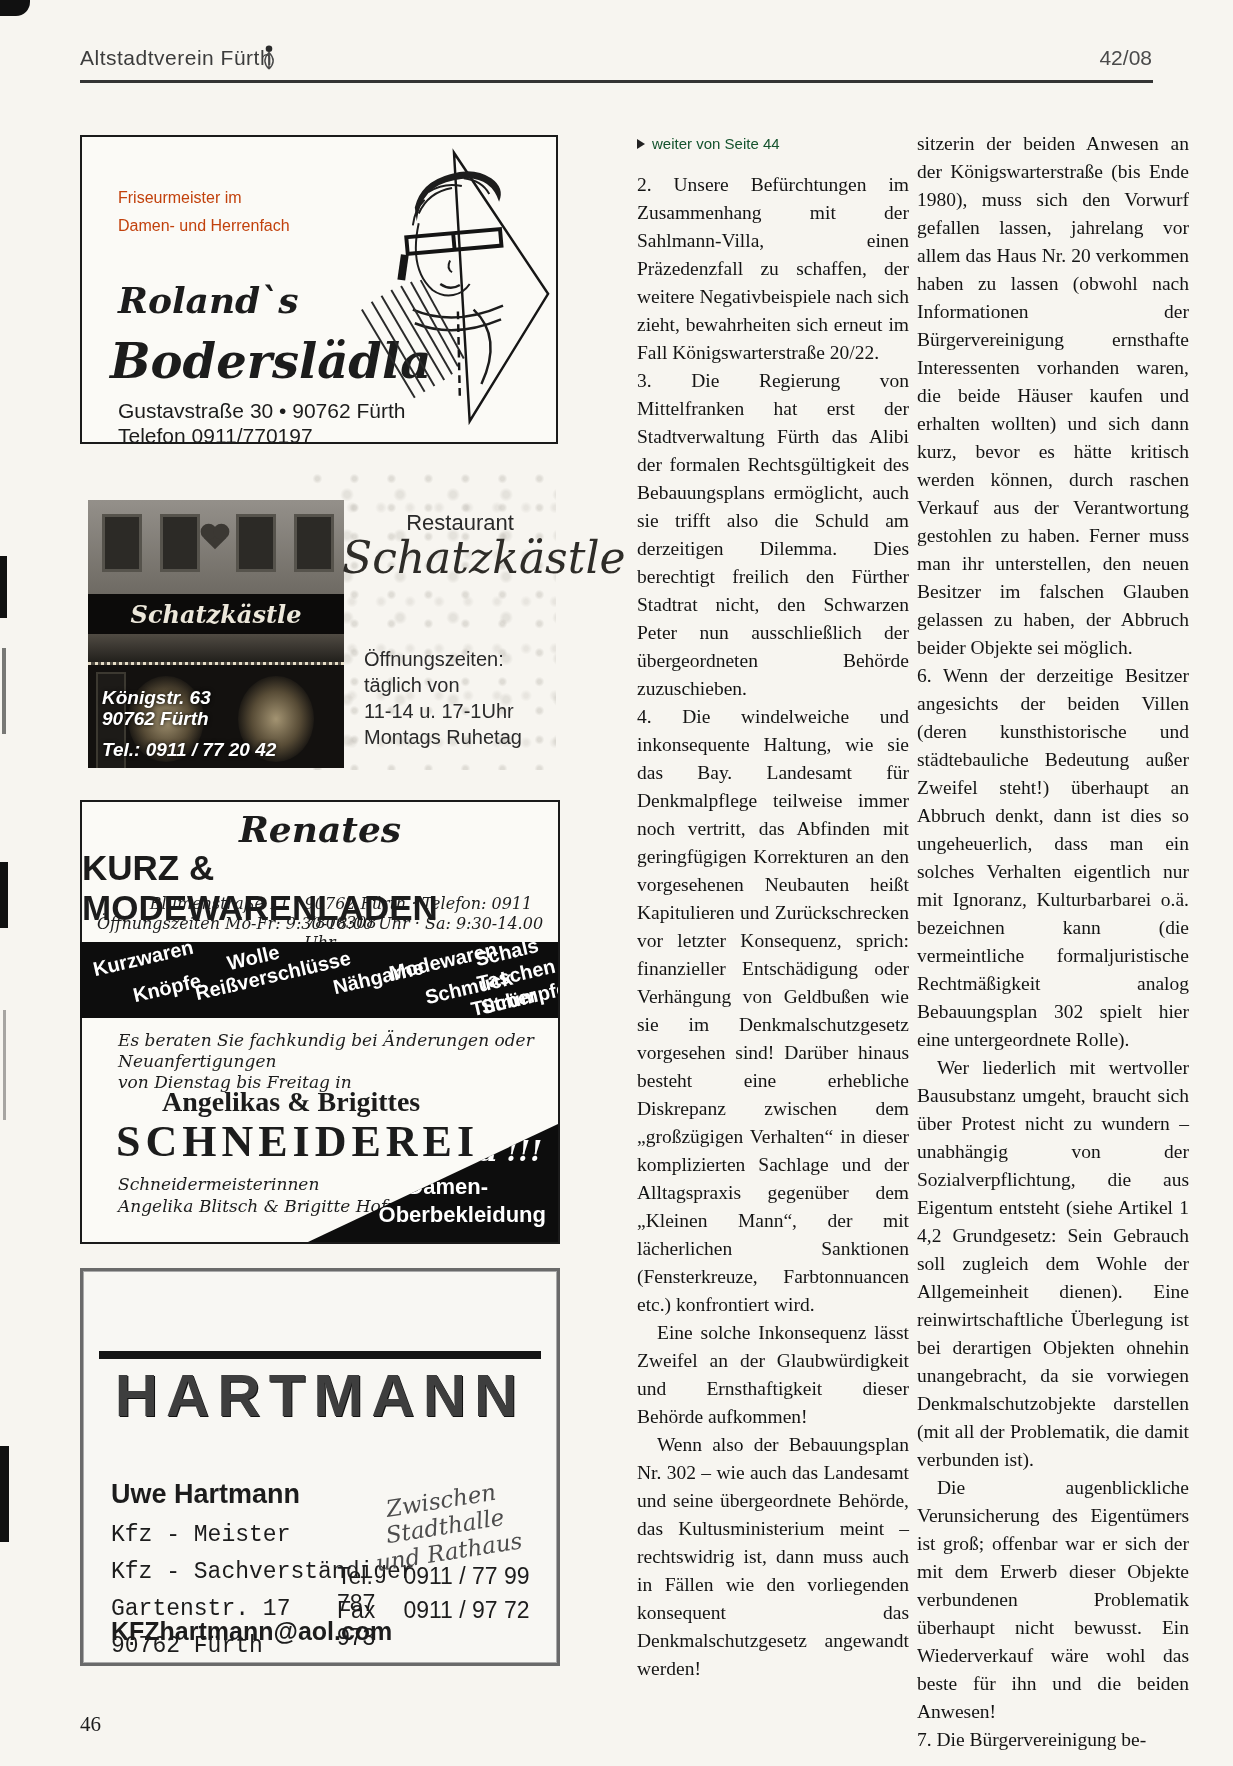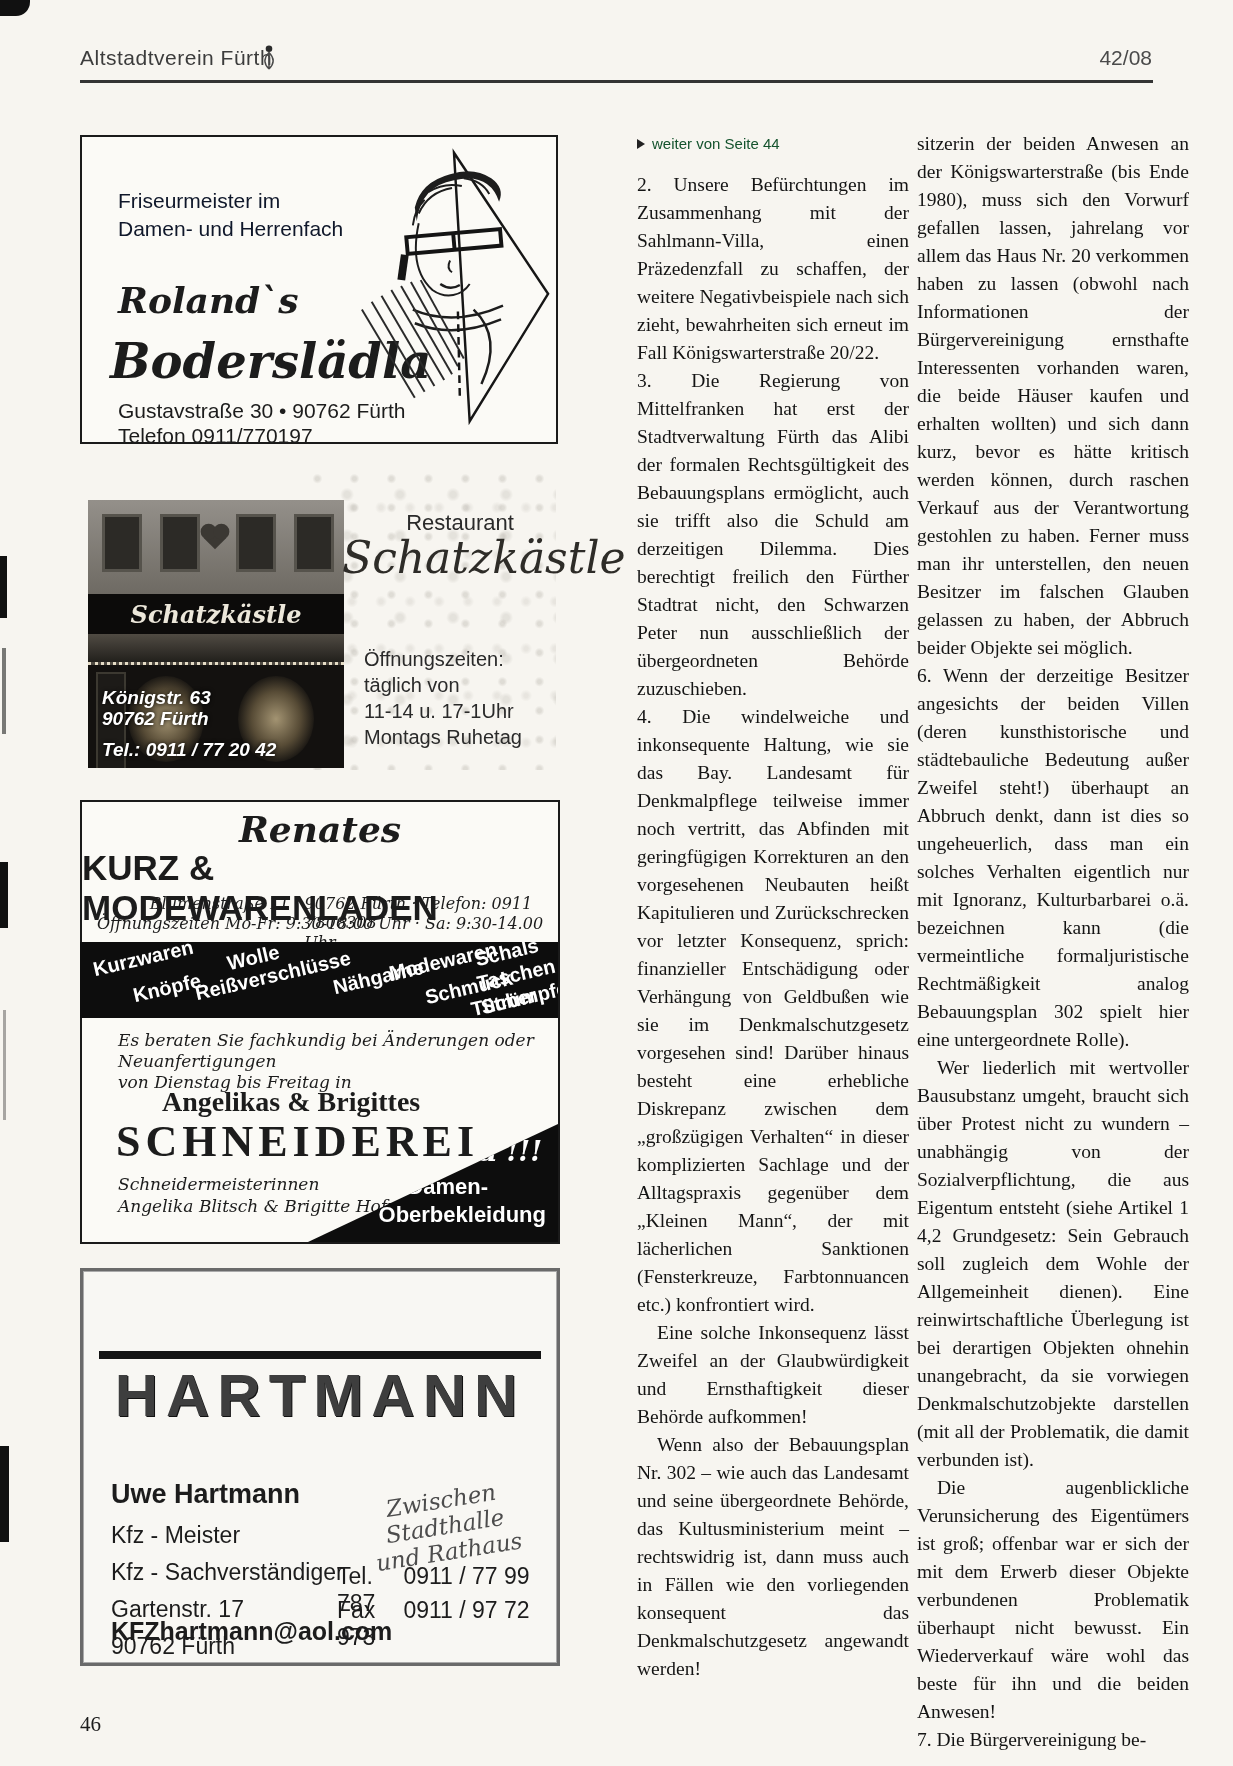--- a/index.html
+++ b/index.html
@@ -23,21 +23,21 @@
   .hdr-logo  { position:absolute; left:258px; top:42px; width:22px; height:30px; }
   .hdr-issue { position:absolute; right:81px; top:46px; font-family:"Liberation Sans",sans-serif;
                font-size:21px; color:#4a4a4a; }
   .hdr-rule  { position:absolute; left:80px; top:80px; width:1073px; height:3px; background:#343434; }
 
   
   .adbox { position:absolute; background:#fbfaf6; border:2px solid #1a1a1a; }
 
   
   .ad1 { left:80px; top:135px; width:474px; height:305px; }
-  .ad1 .line { position:absolute; left:36px; font-family:"Liberation Sans",sans-serif; font-size:21px; color:#0f172a; }
+  .ad1 .line { position:absolute; left:36px; font-family:"Liberation Sans",sans-serif; font-size:16px; color:#c2410c; }
   .ad1 .l1 { top:52px; } .ad1 .l2 { top:80px; }
   .ad1 .name1 { position:absolute; left:36px; top:142px; font-family:"DejaVu Serif",serif;
                 font-style:italic; font-weight:bold; font-size:36px; }
   .ad1 .name2 { position:absolute; left:28px; top:196px; font-family:"DejaVu Serif",serif;
                 font-style:italic; font-weight:bold; font-size:48px; }
   .ad1 .addr  { position:absolute; left:36px; top:262px; font-family:"Liberation Sans",sans-serif; font-size:21px; }
   .ad1 .phone { position:absolute; left:36px; top:287px; font-family:"Liberation Sans",sans-serif; font-size:21px; }
   .ad1 svg { position:absolute; right:4px; top:6px; }
 
   
@@ -122,21 +122,21 @@
   .ad4 .bar1 { position:absolute; top:80px; left:16px; right:16px; height:8px; background:#141414; }
   .ad4 .t2 { position:absolute; top:90px; left:0; right:0; text-align:center;
              font-family:"Liberation Sans",sans-serif; font-weight:900; font-size:60px;
              color:#3e3e3e; letter-spacing:8px; text-shadow:1px 1px 0 #111; }
   .ad4 .bar2 { position:absolute; top:168px; left:16px; right:16px; height:26px; background:#161616;
                display:flex; align-items:center; justify-content:center; gap:46px;
                font-family:"Liberation Sans",sans-serif; font-weight:bold; font-size:18px;
                color:#b9b5ad; letter-spacing:2px; }
   .ad4 .owner { position:absolute; left:28px; top:208px; font-family:"Liberation Sans",sans-serif;
                 font-weight:bold; font-size:27px; }
-  .ad4 .info  { position:absolute; left:28px; top:246px; font-family:Liberation Sans, sans-serif;
+  .ad4 .info  { position:absolute; left:28px; top:246px; font-family:Liberation Mono, monospace;
                 font-size:23px; line-height:37px; }
   .ad4 .email { position:absolute; left:28px; top:400px; top:398px; font-family:"Liberation Sans",sans-serif;
                 font-weight:bold; font-size:25px; top:346px; }
   .ad4 .locnote { position:absolute; left:250px; top:216px; transform:rotate(-9deg);
                   font-family:"DejaVu Serif",serif; font-style:italic; font-size:23px; color:#4c4c4c;
                   text-align:center; line-height:26px; }
   .ad4 .telrow { position:absolute; left:254px; font-family:"Liberation Sans",sans-serif; font-size:23px; }
   .ad4 .telrow .lab { display:inline-block; width:60px; }
   .tr1 { top:292px; } .tr2 { top:326px; }
 

